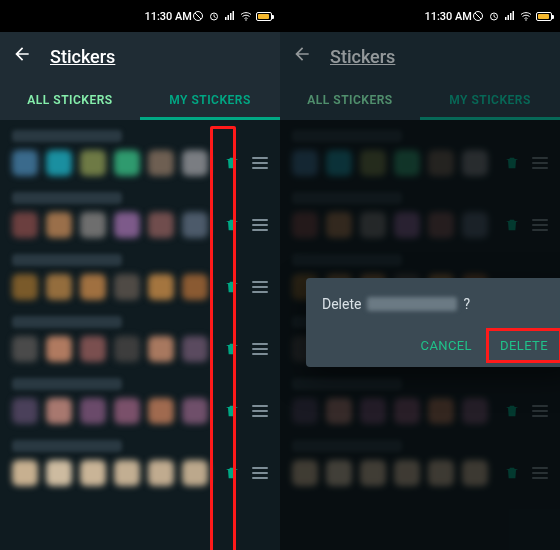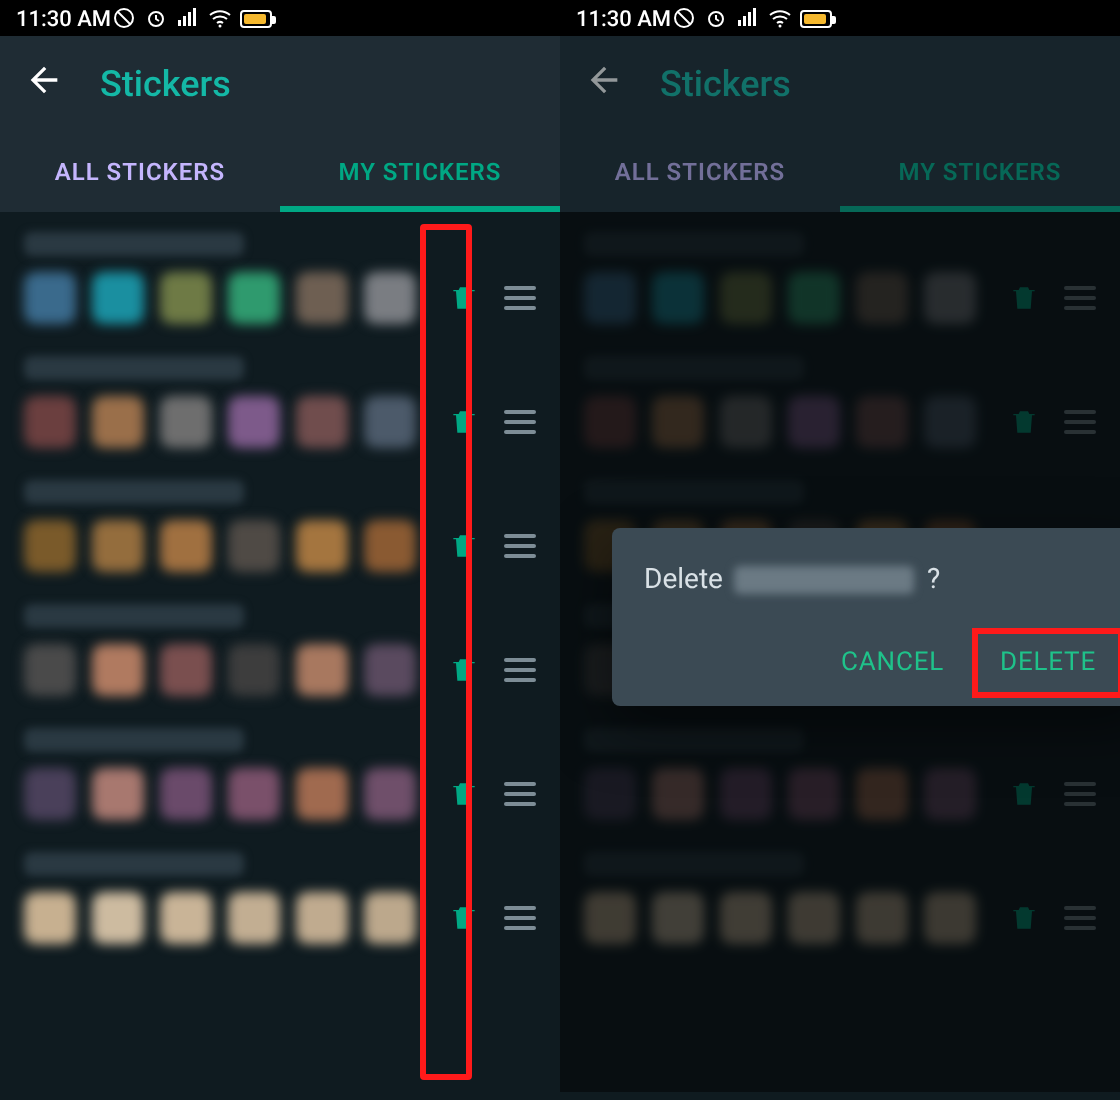--- a/index.html
+++ b/index.html
@@ -12,25 +12,25 @@
     display: flex;
   }
   .phone {
     width: 280px;
     height: 550px;
     background: #0f1b20;
     position: relative;
     overflow: hidden;
   }
   .statusbar {
-    height: 18px;
+    height: 32px;
     background: #000;
     color: #fff;
     display: flex;
-    justify-content: flex-start;
+    justify-content: flex-end;
     align-items: center;
     padding: 0 8px;
     font-size: 11px;
     font-weight: 500;
   }
   .status-icons { display: flex; align-items: center; gap: 4px; }
   .status-icons svg { width: 12px; height: 12px; fill: #fff; }
   .battery { display:inline-flex; align-items:center; }
   .battery-body { width:16px; height:9px; border:1px solid #fff; border-radius:2px; position:relative; }
   .battery-body::after{content:"";position:absolute;right:-3px;top:2px;width:2px;height:4px;background:#fff;border-radius:0 1px 1px 0;}
@@ -38,36 +38,36 @@
 
   .appbar {
     height: 48px;
     background: #1f2c34;
     display: flex;
     align-items: center;
     padding: 0 12px;
     gap: 18px;
   }
   .appbar .back { color:#fff; }
-  .appbar .title { color:#14b8a6; font-size: 18px; font-weight: 500; }
+  .appbar .title { color:#ffffff; font-size: 18px; font-weight: 500; text-decoration: underline; }
 
   .tabs {
     height: 40px;
     background: #1f2c34;
     display: flex;
   }
   .tab {
     flex:1;
     display:flex;
     align-items:center;
     justify-content:center;
     font-size:12px;
     font-weight:600;
     letter-spacing:0.5px;
-    color:#c4b5fd;
+    color:#86efac;
     position:relative;
   }
   .tab.active { color:#00a884; }
   .tab.active::after{
     content:"";position:absolute;bottom:0;left:0;right:0;height:3px;background:#00a884;
   }
 
   .content {
     height: calc(550px - 22px - 48px - 40px);
     overflow: hidden;

